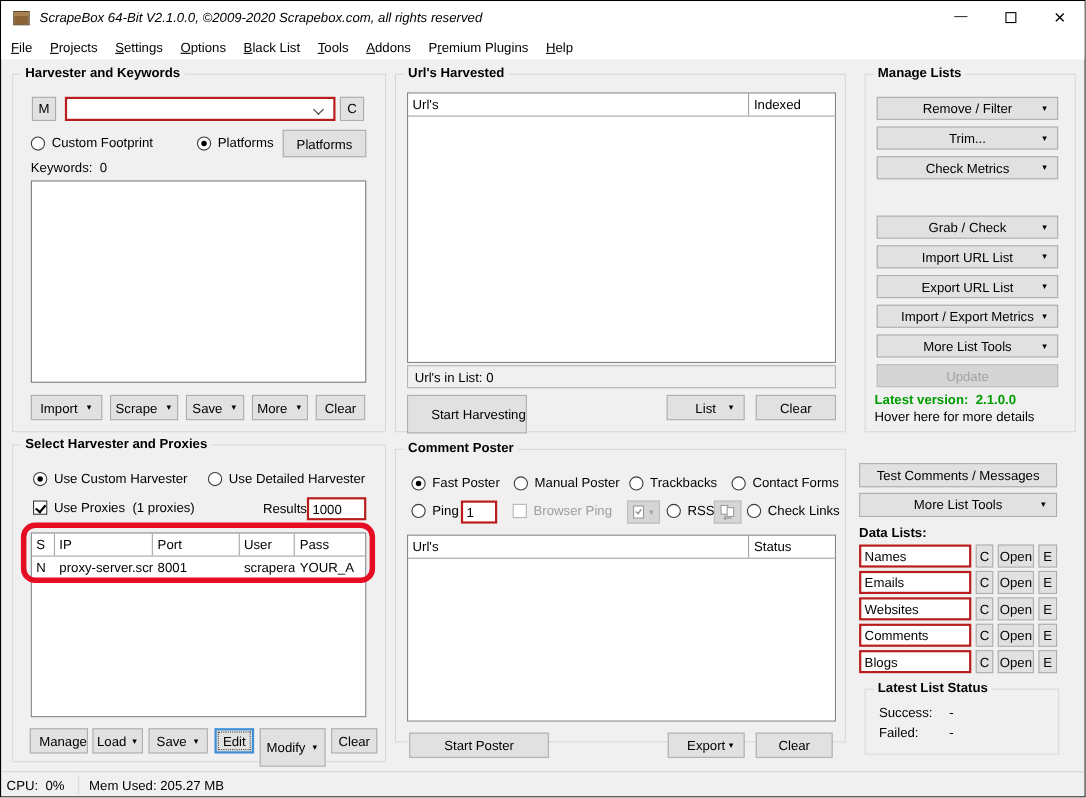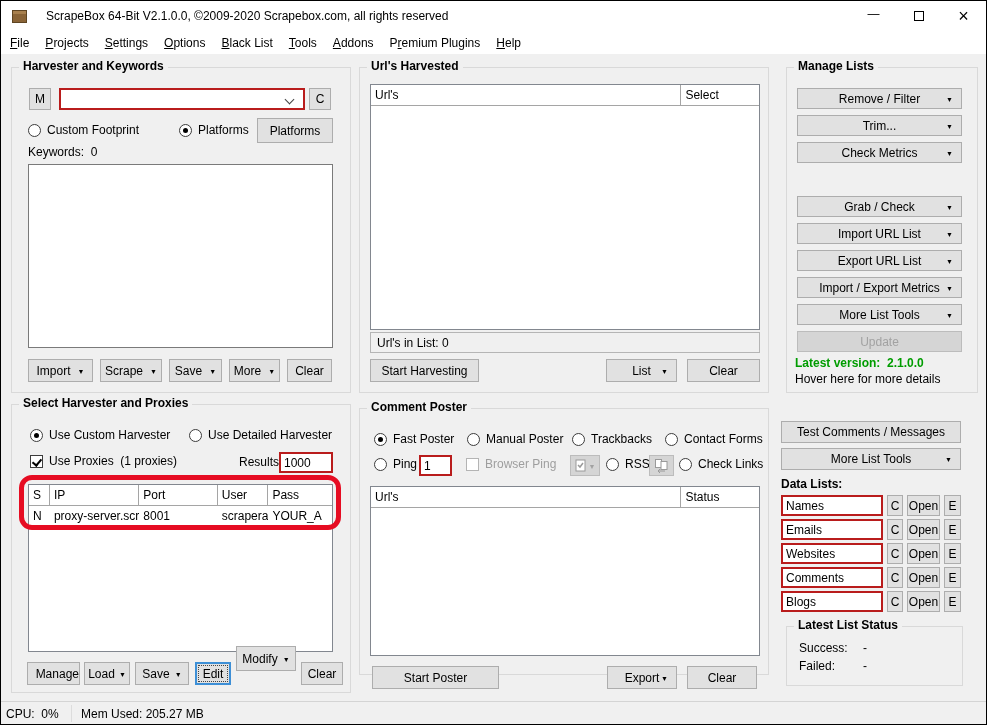--- a/index.html
+++ b/index.html
@@ -3,21 +3,21 @@
 <meta charset="utf-8">
 <style>
   * { margin:0; padding:0; box-sizing:border-box; }
   body { background:#ffffff; font-family:"Liberation Sans", sans-serif; }
   .window { position:relative; width:987px; height:725px; background:#f0f0f0;
             border:1px solid #000; font-size:12px; color:#000; overflow:hidden; }
   .abs { position:absolute; }
   .titlebar { left:0; top:0; width:100%; height:30px; background:#fff; display:flex; align-items:center; }
   .app-icon { width:15px; height:13px; margin-left:11px; flex:0 0 auto;
               background:linear-gradient(180deg,#a8804e 0 30%,#8a6437 30% 100%); border:1px solid #5f4522; }
-  .title-text { margin-left:19px; font-size:12px; }
+  .title-text { margin-left:9px; font-size:12px;font-style:italic; }
   .winbtns { margin-left:auto; display:flex; height:100%; }
   .winbtn { width:45px; height:100%; display:flex; align-items:center; justify-content:center; font-size:15px; }
   .max-glyph { width:10px; height:10px; border:1px solid #000; }
   .menubar { left:0; top:30px; width:100%; height:23px; background:#fff; display:flex; align-items:center; padding-left:1px; }
   .menu-item { padding:3px 8px; white-space:nowrap; }
   .grp { border:1px solid #d9d9d9; }
   .grp-title { position:absolute; top:-9px; left:7px; background:#f0f0f0; padding:0 4px; font-weight:bold; white-space:pre; }
   .btn { background:#e1e1e1; border:1px solid #adadad; display:flex; align-items:center; justify-content:center; white-space:nowrap; }
   .arr { font-size:7px; margin-left:7px; transform:translateY(1px); }
   .arr-abs { position:absolute; right:8px; top:50%; transform:translateY(-45%); font-size:7px; margin:0; }
@@ -125,27 +125,27 @@
     <div class="abs btn" style="left:275px;top:291px;width:45px;height:23px;">
       <span>Clear</span>
     </div>
   </div>
 
   <div class="abs grp" style="left:358px;top:66px;width:410px;height:326px;">
     <span class="grp-title">Url's Harvested</span>
     <div class="abs tbl" style="left:10px;top:16px;width:390px;height:246px;">
       <div class="thead">
         <div class="th" style="width:312px;">Url's</div>
-        <div class="th" style="width:78px;">Select</div>
+        <div class="th" style="width:78px;">Indexed</div>
       </div>
     </div>
     <div class="abs panel" style="left:10px;top:264px;width:390px;height:21px;">
       <span>Url's in List: 0</span>
     </div>
-    <div class="abs btn" style="left:10px;top:291px;width:109px;height:23px;">
+    <div class="abs btn" style="left:10px;top:291px;width:109px;height:35px;justify-content:flex-end;">
       <span>Start Harvesting</span>
     </div>
     <div class="abs btn" style="left:246px;top:291px;width:71px;height:23px;">
       <span>List</span>
       <span class="arr-abs">▼</span>
     </div>
     <div class="abs btn" style="left:327px;top:291px;width:73px;height:23px;">
       <span>Clear</span>
     </div>
   </div>
@@ -225,21 +225,21 @@
       <span>Load</span>
       <span class="arr" style="margin-left:4px;">▼</span>
     </div>
     <div class="abs btn" style="left:123px;top:257px;width:54px;height:23px;">
       <span>Save</span>
       <span class="arr" style="margin-left:5px;">▼</span>
     </div>
     <div class="abs btn focusblue" style="left:183px;top:257px;width:36px;height:23px;">
       <span>Edit</span>
     </div>
-    <div class="abs btn" style="left:224px;top:241px;width:60px;height:25px;">
+    <div class="abs btn" style="left:224px;top:257px;width:60px;height:35px;">
       <span>Modify</span>
       <span class="arr" style="margin-left:5px;">▼</span>
     </div>
     <div class="abs btn" style="left:289px;top:257px;width:42px;height:23px;">
       <span>Clear</span>
     </div>
   </div>
 
   <div class="abs grp" style="left:358px;top:407px;width:410px;height:267px;">
     <span class="grp-title">Comment Poster</span>

